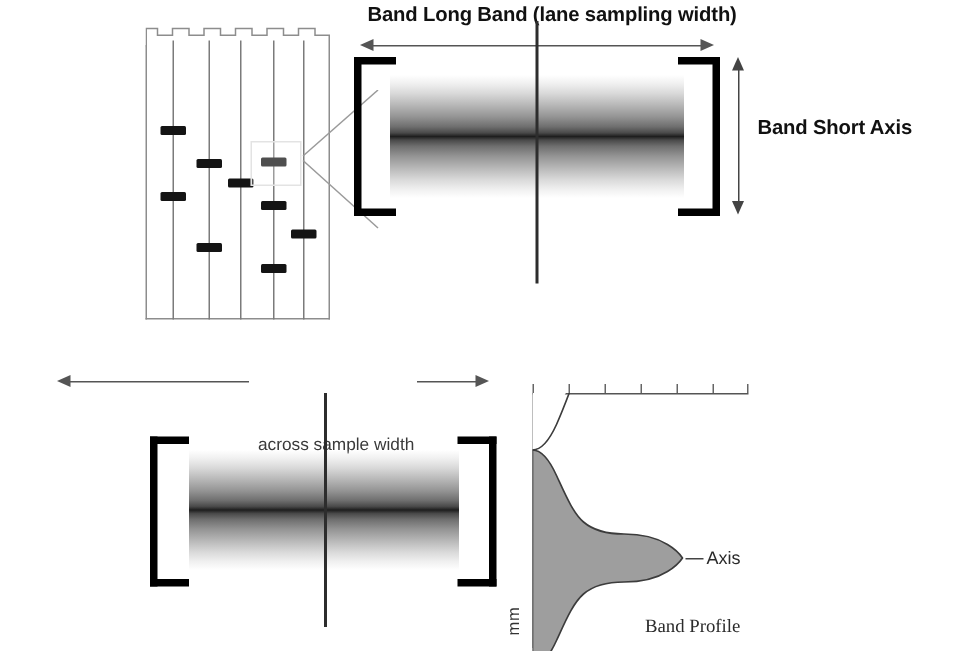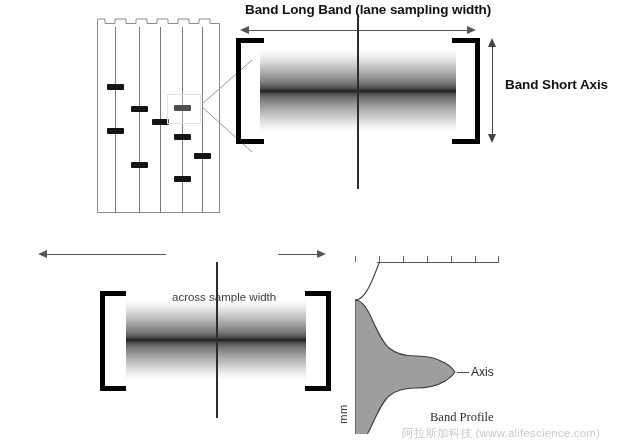--- a/index.html
+++ b/index.html
@@ -325,15 +325,14 @@
     <path d="M0,182 C6,182 11,188 16,199 C20,208 23,216 26,224" fill="none" stroke="#3c3c3c" stroke-width="1.1"></path>
   </svg>
 
   <div class="abs hline" style="left:457px;top:372px;width:12px;background:#444;"></div>
   <div class="abs lbl-plain2" style="left:471px;top:365px;">Axis</div>
 
   <div class="mm-label" style="left:331px;top:408px;width:24px;text-align:center;">mm</div>
 
   <div class="abs lbl-plain2" style="left:430px;top:410px;font-size:12.5px;font-family:Liberation Serif, serif;">Band Profile</div>
 
-  <div id="watermark" style="left:402px;top:426px;">阿拉斯加科技 (www.alifescience.com)</div>
 
 </div>
 
 </body></html>

